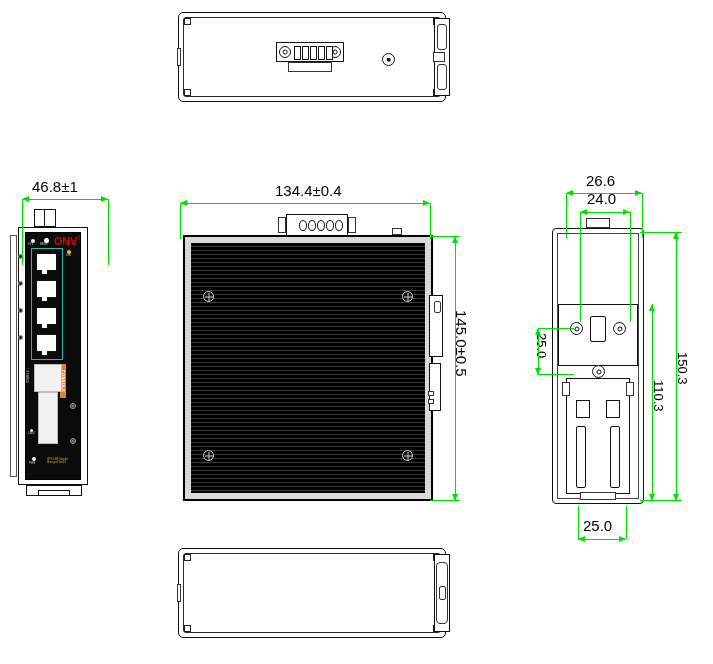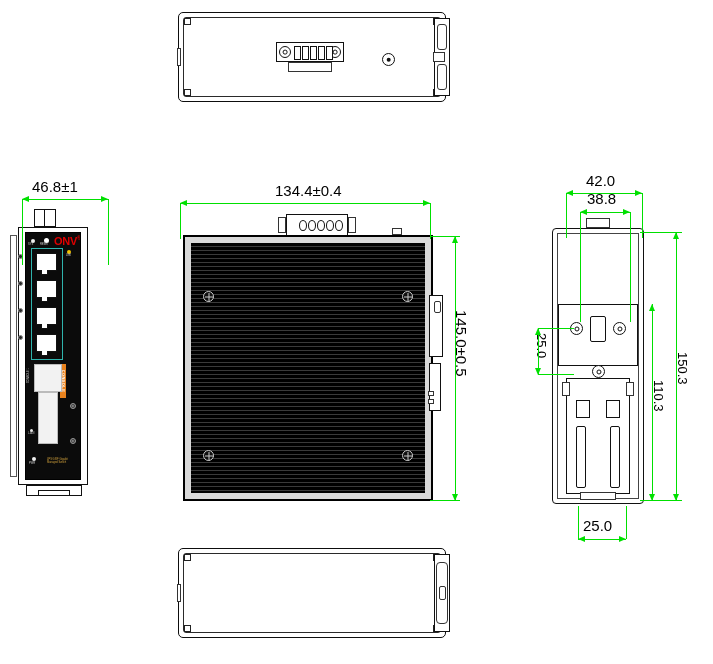--- a/index.html
+++ b/index.html
@@ -260,28 +260,28 @@
   <div class="rv-din" style="left:18px;top:156px;width:64px;height:116px;"></div>
   <div class="rv-slot" style="left:28px;top:178px;width:14px;height:18px;"></div>
   <div class="rv-slot" style="left:58px;top:178px;width:14px;height:18px;"></div>
   <div class="rv-rail" style="left:28px;top:204px;width:10px;height:62px;"></div>
   <div class="rv-rail" style="left:62px;top:204px;width:10px;height:62px;"></div>
   <div class="thin" style="left:14px;top:160px;width:8px;height:14px;"></div>
   <div class="thin" style="left:78px;top:160px;width:8px;height:14px;"></div>
   <div class="thin" style="left:32px;top:270px;width:36px;height:8px;"></div>
 </div>
 
-<div class="dimtxt" style="left:586px;top:172px;">42.0</div>
+<div class="dimtxt" style="left:586px;top:172px;">26.6</div>
 <div class="gline gh" style="left:566px;top:193px;width:76px;"></div>
 <div class="arrow ar-l" style="left:566px;top:190px;"></div>
 <div class="arrow ar-r" style="left:635px;top:190px;"></div>
 <div class="gline gv" style="left:566px;top:193px;height:45px;"></div>
 <div class="gline gv" style="left:642px;top:193px;height:45px;"></div>
 
-<div class="dimtxt" style="left:587px;top:190px;">38.8</div>
+<div class="dimtxt" style="left:587px;top:190px;">24.0</div>
 <div class="gline gh" style="left:580px;top:212px;width:50px;"></div>
 <div class="arrow ar-l" style="left:580px;top:209px;"></div>
 <div class="arrow ar-r" style="left:623px;top:209px;"></div>
 <div class="gline gv" style="left:580px;top:212px;height:110px;"></div>
 <div class="gline gv" style="left:630px;top:212px;height:110px;"></div>
 
 <div class="dimtxt vert" style="left:549px;top:333px;font-size:13px;">25.0</div>
 <div class="gline gv" style="left:538px;top:328px;height:46px;"></div>
 <div class="arrow ar-u" style="left:535px;top:328px;"></div>
 <div class="arrow ar-d" style="left:535px;top:368px;"></div>

